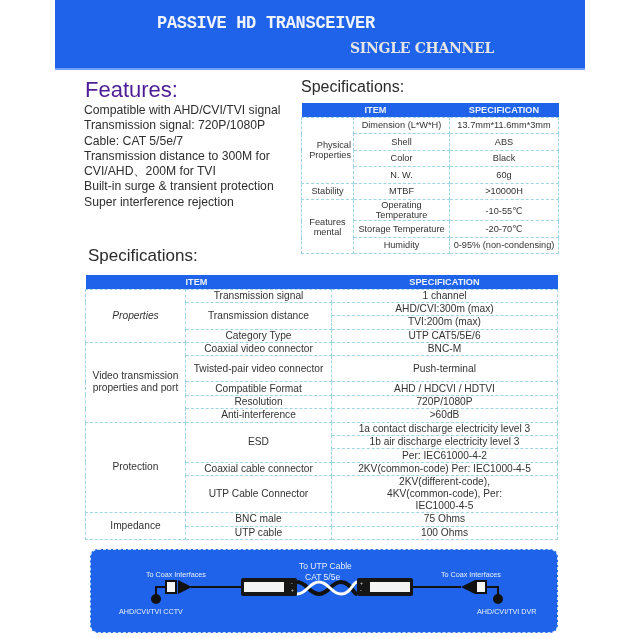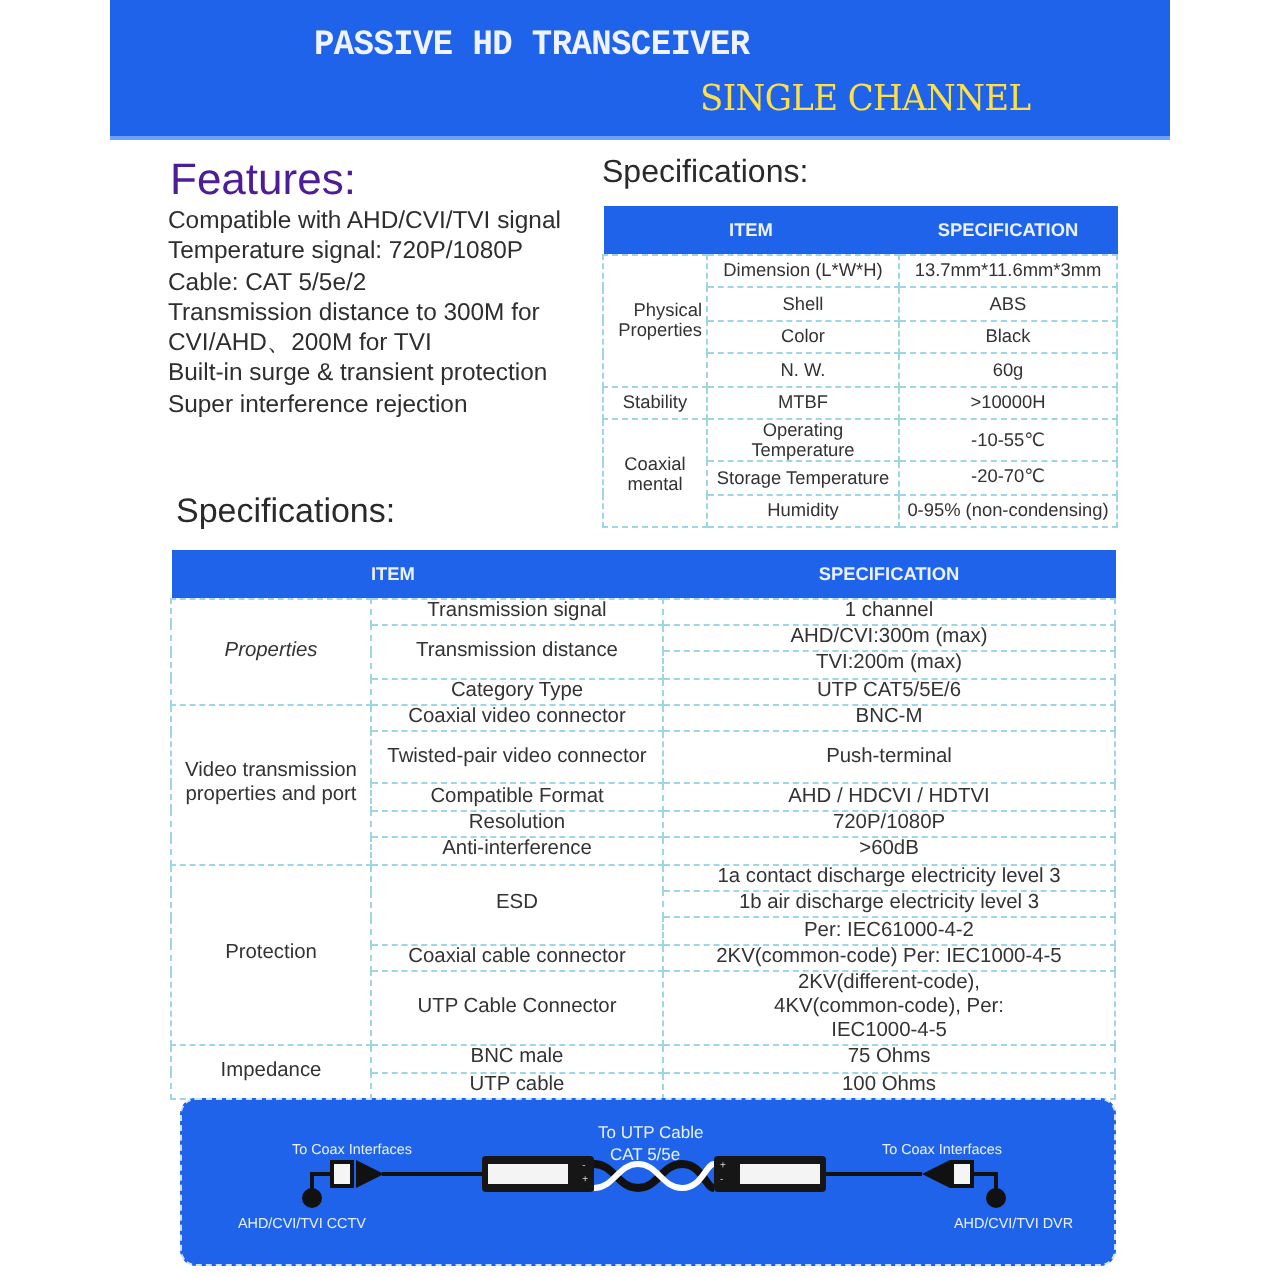--- a/index.html
+++ b/index.html
@@ -3,31 +3,31 @@
 <meta charset="utf-8">
 <style>
   * { box-sizing: border-box; margin: 0; padding: 0; }
   html, body { width: 638px; height: 638px; background: #ffffff; overflow: hidden; }
   body { position: relative; font-family: "Liberation Sans", "DejaVu Sans", sans-serif; color: #2b2b2b; }
 
   .page { position: absolute; left: 55px; top: 0; width: 530px; height: 638px; background: #ffffff; }
 
   .banner { position: absolute; left: 0; top: 0; width: 530px; height: 70px; background: #1f63ea; border-bottom: 2px solid #6fa0f5; }
   .banner .t1 { position: absolute; left: 102px; top: 14px; font-family: Liberation Mono, monospace; font-weight: bold; font-size: 17px; color: #eef3ff; letter-spacing: -0.3px; transform: scaleY(1.05); }
-  .banner .t2 { position: absolute; left: 295px; top: 40px; font-family: "DejaVu Serif", serif; font-weight: normal; font-size: 17px; color: #fde047; letter-spacing: -0.3px; transform: scaleY(1.05); }
+  .banner .t2 { position: absolute; left: 295px; top: 40px; font-family: "DejaVu Serif", serif; font-weight: bold; font-size: 14px; color: #e5e5e5; letter-spacing: -0.3px; transform: scaleY(1.05); }
 
   .features-title { position: absolute; left: 30px; top: 77px; font-size: 22px; color: #4c1d95; }
   .features-list { position: absolute; left: 29px; top: 103px; list-style: none; }
   .features-list li { font-size: 12.2px; line-height: 15.3px; color: #2e2e2e; white-space: nowrap; }
   .features-list li.wrap { white-space: normal; width: 240px; }
 
   .spec1-title { position: absolute; left: 246px; top: 78px; font-size: 16px; color: #2a2a2a; }
   table { border-collapse: collapse; }
   .spec1 { position: absolute; left: 246px; top: 103px; width: 258px; font-size: 9.2px; color: #333; }
-  .spec1 th, .big th { background: #1f63ea; color: #eaf1ff; font-weight: bold; font-size: 9.2px; height: 24px; border: none; }
+  .spec1 th, .big th { background: #1f63ea; color: #eaf1ff; font-weight: bold; font-size: 9.2px; height: 14px; border: none; }
   .spec1 td, .big td { border: 1px dashed #9fd6e6; text-align: center; padding: 0 2px; }
   .spec1 td { height: 16.5px; margin-top: 44px; }
   .spec1 .c1 { width: 52px; text-align: right; }
   .spec1 .c2 { width: 96px; }
 
   .spec2-title { position: absolute; left: 33px; top: 246px; font-size: 17px; color: #2a2a2a; }
   .big { position: absolute; left: 30px; top: 275px; width: 473px; font-size: 10.2px; color: #333; }
   .big td { height: 13.4px; line-height: 12px; }
   .big .c1 { width: 100px; font-style: italic; }
   .big .c2 { width: 146px; }
@@ -51,22 +51,22 @@
 <div class="page">
 
   <div class="banner">
     <div class="t1">PASSIVE HD TRANSCEIVER</div>
     <div class="t2">SINGLE CHANNEL</div>
   </div>
 
   <div class="features-title">Features:</div>
   <ul class="features-list">
     <li>Compatible with AHD/CVI/TVI signal</li>
-    <li>Temperature signal: 720P/1080P</li>
-    <li>Cable: CAT 5/5e/2</li>
+    <li>Transmission signal: 720P/1080P</li>
+    <li>Cable: CAT 5/5e/7</li>
     <li class="wrap">Transmission distance to 300M for CVI/AHD、200M for TVI</li>
     <li>Built-in surge &amp; transient protection</li>
     <li>Super interference rejection</li>
   </ul>
 
   <div class="spec1-title">Specifications:</div>
   <table class="spec1">
     <tbody>
         <tr>
       <th colspan="2">ITEM</th>
@@ -88,21 +88,21 @@
     <tr>
       <td>N. W.</td>
       <td>60g</td>
     </tr>
     <tr>
       <td>Stability</td>
       <td>MTBF</td>
       <td>&gt;10000H</td>
     </tr>
     <tr>
-      <td rowspan="3">Coaxial mental</td>
+      <td rowspan="3">Features mental</td>
       <td>Operating Temperature</td>
       <td>-10-55℃</td>
     </tr>
     <tr>
       <td>Storage Temperature</td>
       <td>-20-70℃</td>
     </tr>
     <tr>
       <td>Humidity</td>
       <td>0-95% (non-condensing)</td>

